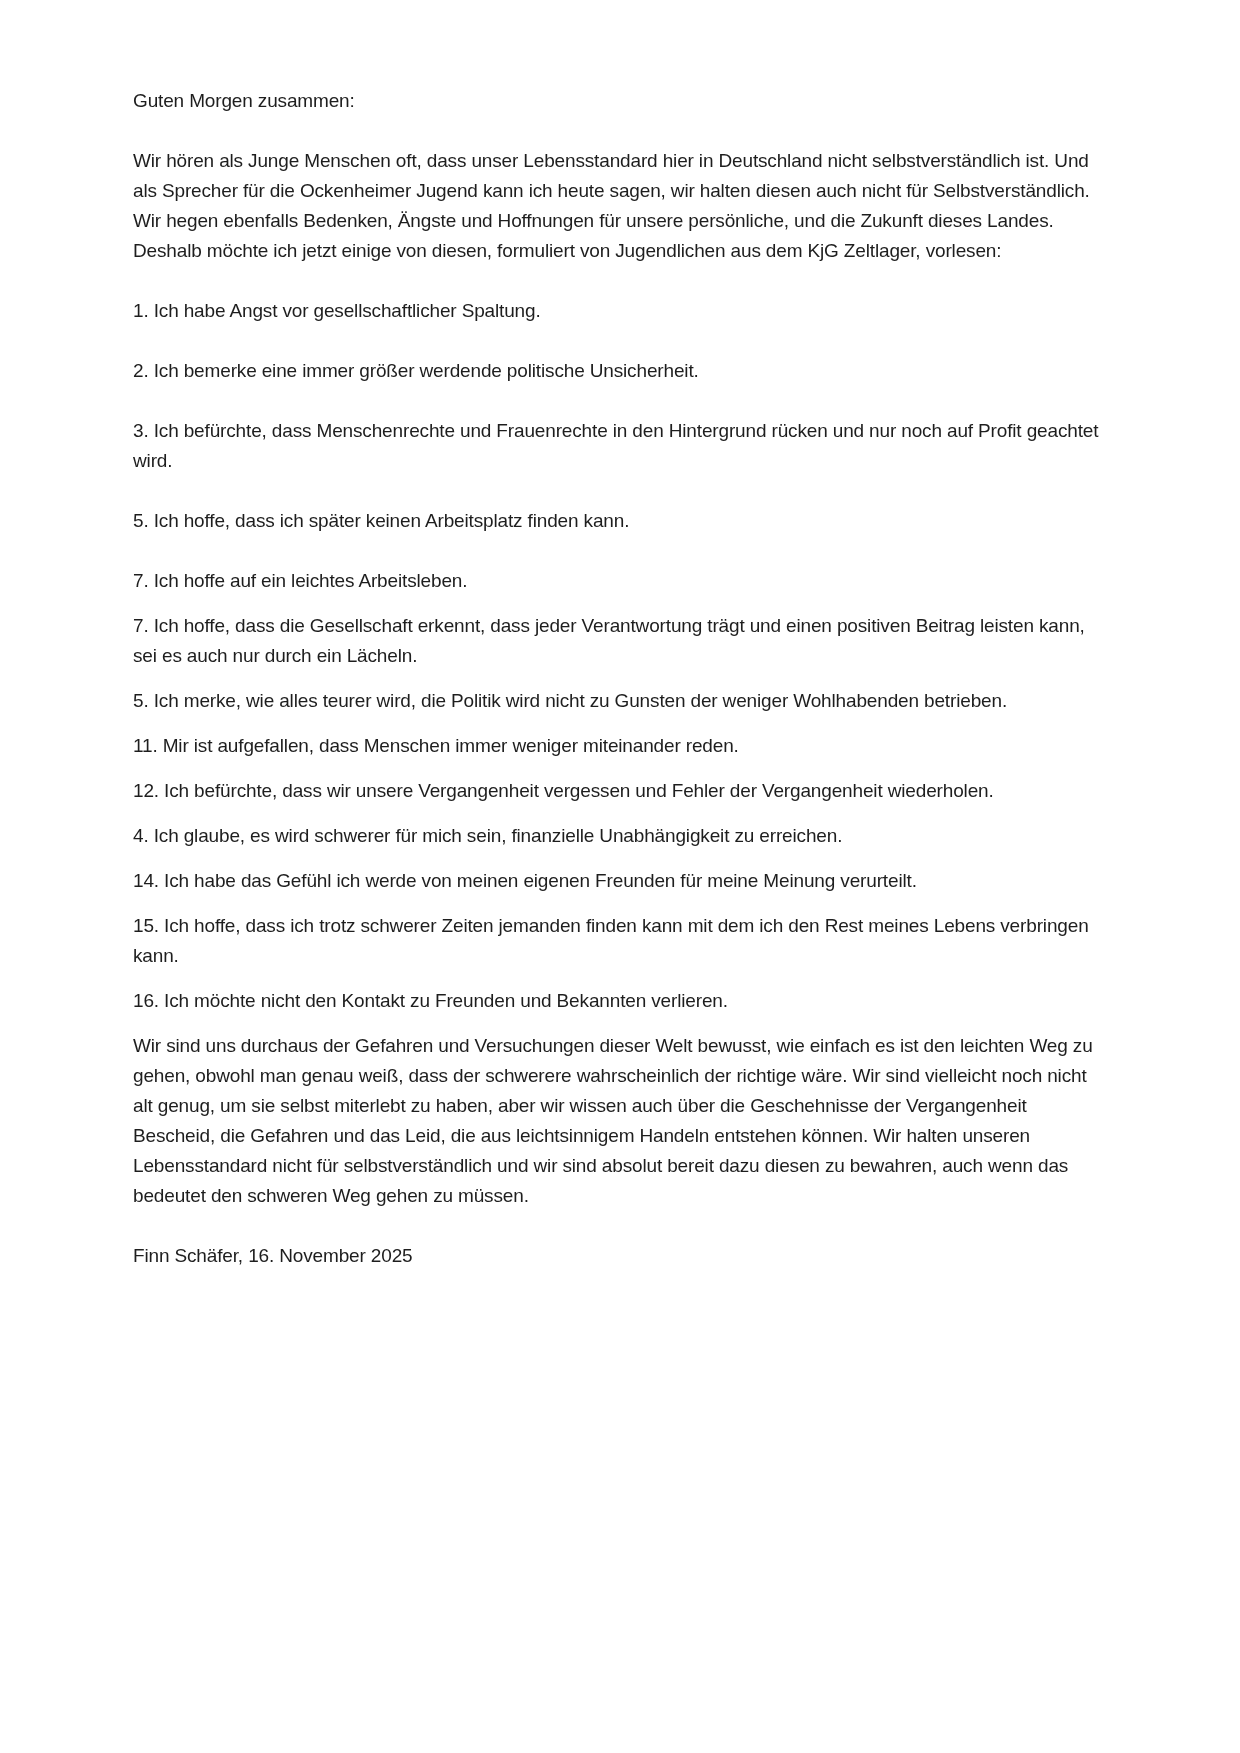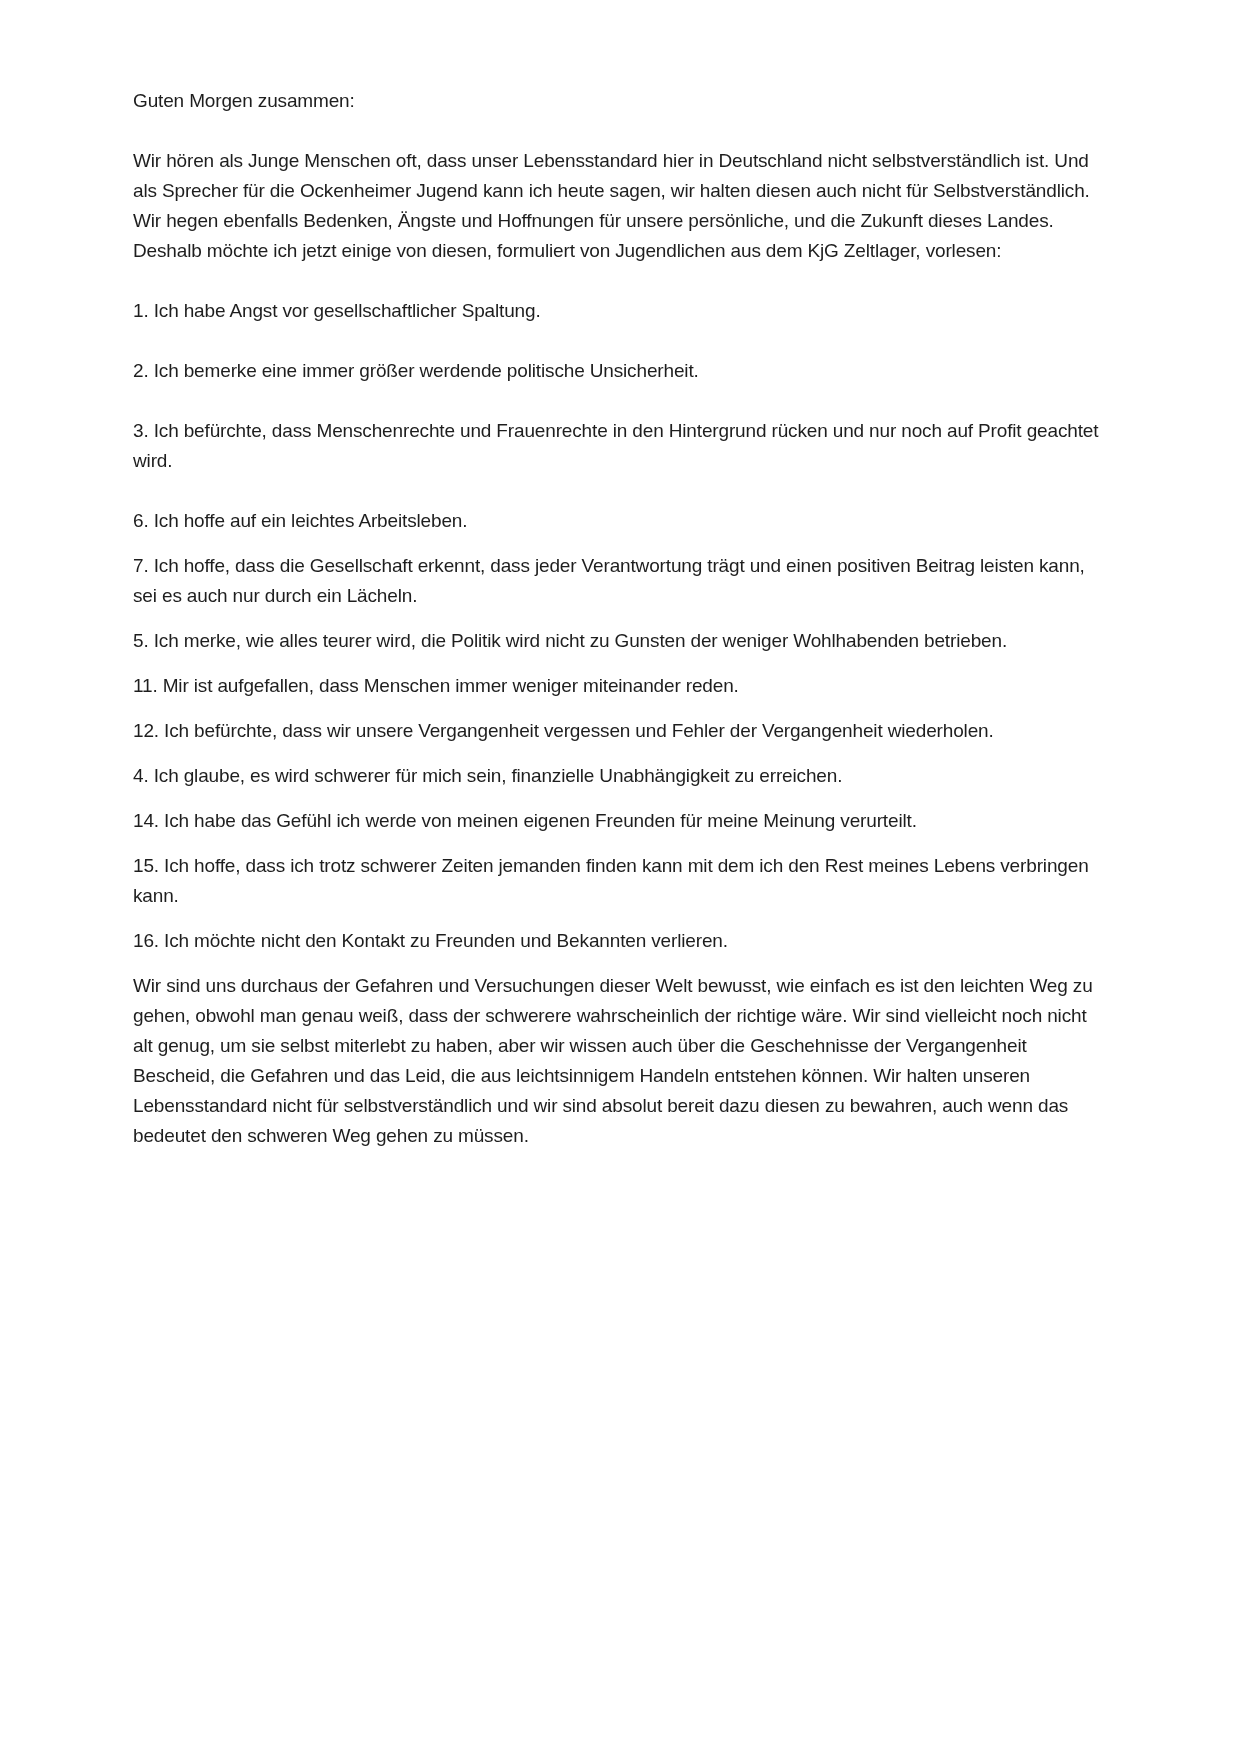--- a/index.html
+++ b/index.html
@@ -36,24 +36,26 @@
 </head>
 <body>
 
 <div class="page">
   <p class="sp-lg">Guten Morgen zusammen:</p>
   <p class="sp-lg">Wir hören als Junge Menschen oft, dass unser Lebensstandard hier in Deutschland nicht selbstverständlich ist. Und als Sprecher für die Ockenheimer Jugend kann ich heute sagen, wir halten diesen auch nicht für Selbstverständlich. Wir hegen ebenfalls Bedenken, Ängste und Hoffnungen für unsere persönliche, und die Zukunft dieses Landes. Deshalb möchte ich jetzt einige von diesen, formuliert von Jugendlichen aus dem KjG Zeltlager, vorlesen:</p>
 
   <p class="sp-lg">1. Ich habe Angst vor gesellschaftlicher Spaltung.</p>
   <p class="sp-lg">2. Ich bemerke eine immer größer werdende politische Unsicherheit.</p>
   <p class="sp-lg">3. Ich befürchte, dass Menschenrechte und Frauenrechte in den Hintergrund rücken und nur noch auf Profit geachtet wird.</p>
-  <p>6. Ich hoffe auf ein leichtes Arbeitsleben.</p>
+  <p class="sp-lg">5. Ich hoffe, dass ich später keinen Arbeitsplatz finden kann.</p>
+  <p>7. Ich hoffe auf ein leichtes Arbeitsleben.</p>
   <p>7. Ich hoffe, dass die Gesellschaft erkennt, dass jeder Verantwortung trägt und einen positiven Beitrag leisten kann, sei es auch nur durch ein Lächeln.</p>
   <p>5. Ich merke, wie alles teurer wird, die Politik wird nicht zu Gunsten der weniger Wohlhabenden betrieben.</p>
   <p>11. Mir ist aufgefallen, dass Menschen immer weniger miteinander reden.</p>
   <p>12. Ich befürchte, dass wir unsere Vergangenheit vergessen und Fehler der Vergangenheit wiederholen.</p>
   <p>4. Ich glaube, es wird schwerer für mich sein, finanzielle Unabhängigkeit zu erreichen.</p>
   <p>14. Ich habe das Gefühl ich werde von meinen eigenen Freunden für meine Meinung verurteilt.</p>
   <p>15. Ich hoffe, dass ich trotz schwerer Zeiten jemanden finden kann mit dem ich den Rest meines Lebens verbringen kann.</p>
   <p>16. Ich möchte nicht den Kontakt zu Freunden und Bekannten verlieren.</p>
 
   <p class="sp-lg">Wir sind uns durchaus der Gefahren und Versuchungen dieser Welt bewusst, wie einfach es ist den leichten Weg zu gehen, obwohl man genau weiß, dass der schwerere wahrscheinlich der richtige wäre. Wir sind vielleicht noch nicht alt genug, um sie selbst miterlebt zu haben, aber wir wissen auch über die Geschehnisse der Vergangenheit Bescheid, die Gefahren und das Leid, die aus leichtsinnigem Handeln entstehen können. Wir halten unseren Lebensstandard nicht für selbstverständlich und wir sind absolut bereit dazu diesen zu bewahren, auch wenn das bedeutet den schweren Weg gehen zu müssen.</p>
+  <p>Finn Schäfer, 16. November 2025</p>
 </div>
 
 </body></html>

